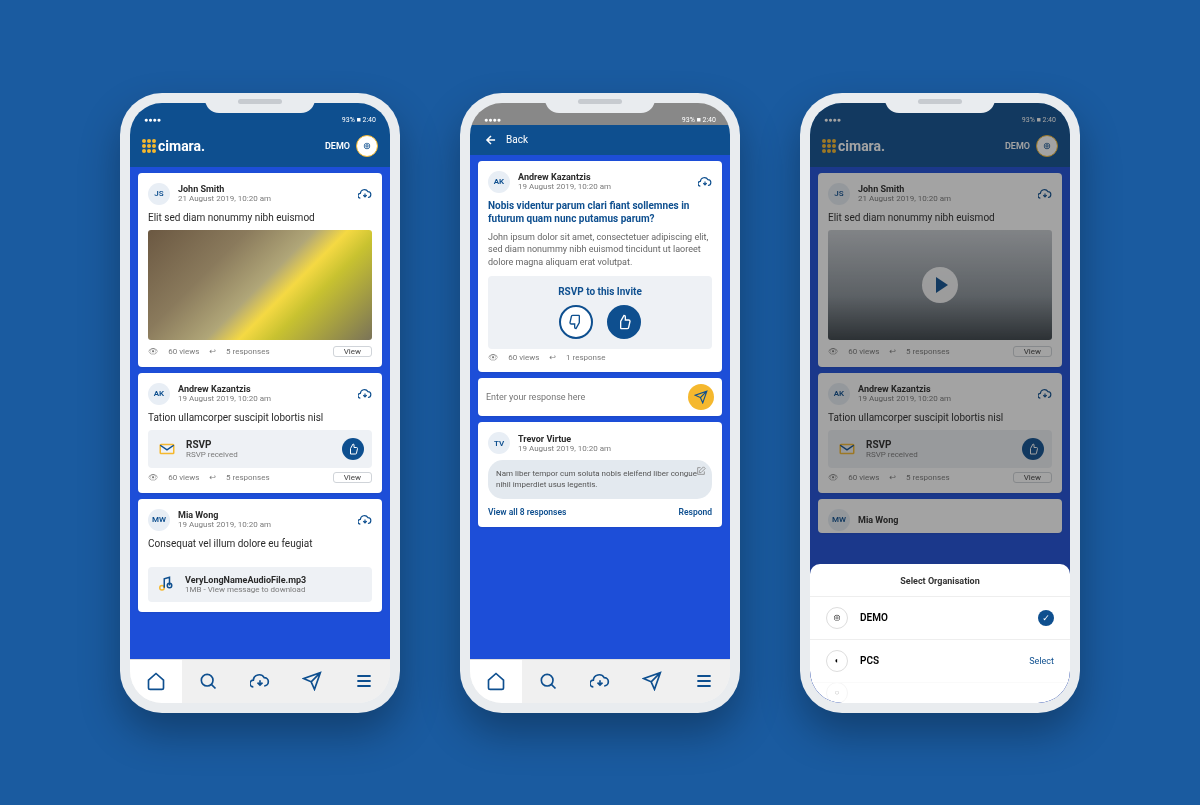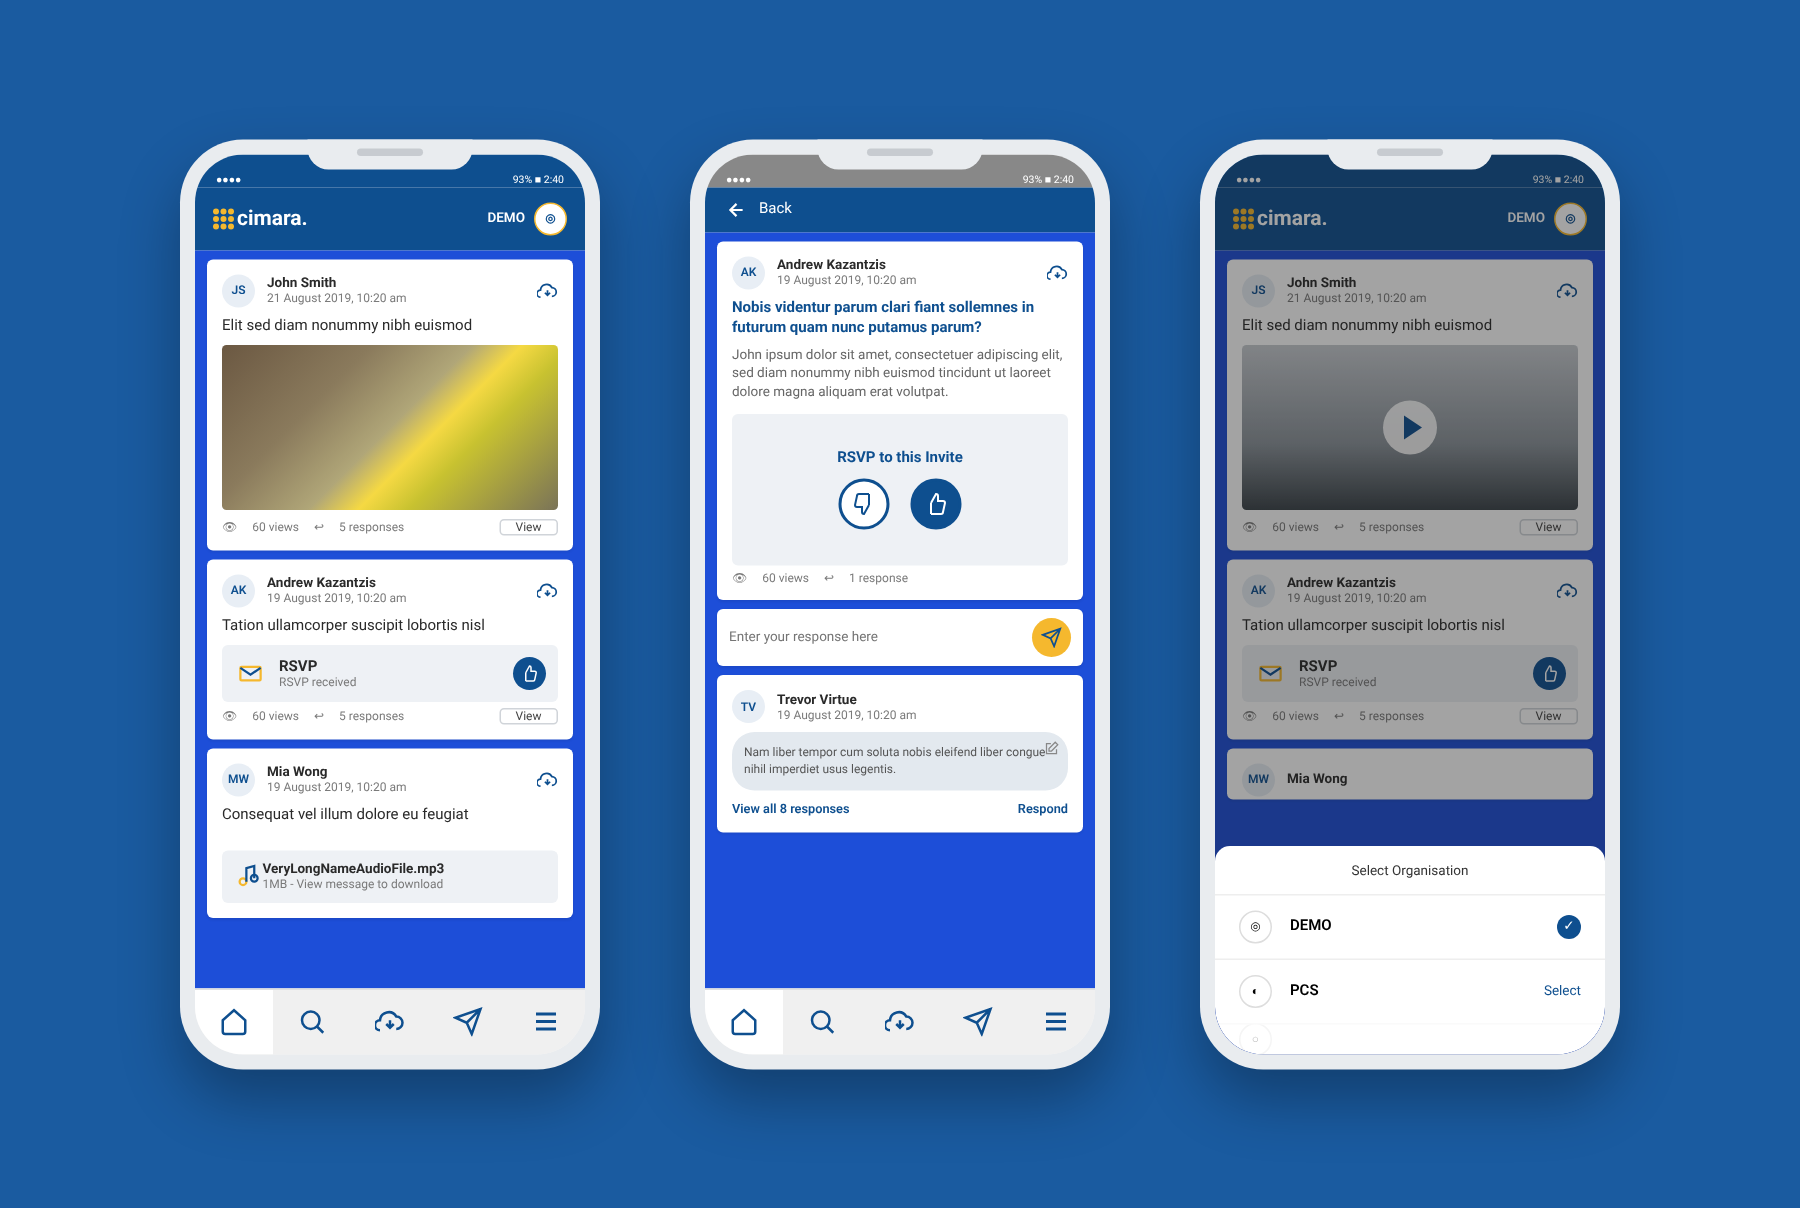--- a/index.html
+++ b/index.html
@@ -35,40 +35,40 @@
   .play-btn::after{content:"";border-left:12px solid #0e4f8f;border-top:8px solid transparent;border-bottom:8px solid transparent;margin-left:3px;}
   .stats-row{display:flex;align-items:center;gap:10px;font-size:8px;color:#7a7a7a;margin-top:4px;}
   .stats-row .spacer{flex:1;}
   .view-btn{border:1px solid #d0d4d9;border-radius:3px;padding:0 10px;font-size:8px;background:#fff;color:#444;}
   .rsvp-box{background:#eef1f5;border-radius:4px;padding:8px;display:flex;align-items:center;gap:8px;margin-top:4px;}
   .rsvp-box .icon{width:22px;height:22px;display:flex;align-items:center;justify-content:center;}
   .rsvp-box .txt{flex:1;}
   .rsvp-box .txt .t1{font-weight:700;font-size:10px;}
   .rsvp-box .txt .t2{font-size:8px;color:#7a7a7a;}
   .thumb-circle{width:22px;height:22px;border-radius:50%;background:#0e4f8f;display:flex;align-items:center;justify-content:center;color:#fff;}
-  .file-box{background:#eef1f5;border-radius:4px;padding:8px;display:flex;align-items:flex-start;gap:1px;margin-top:17px;}
+  .file-box{background:#eef1f5;border-radius:4px;padding:8px;display:flex;align-items:flex-start;gap:11px;margin-top:17px;}
   .file-box .fname{font-weight:700;font-size:9px;}
   .file-box .fmeta{font-size:8px;color:#7a7a7a;}
-  .rsvp-panel{background:#eef1f5;border-radius:4px;padding:24px;text-align:center;margin-top:8px;color:#0e4f8f;}
+  .rsvp-panel{background:#eef1f5;border-radius:4px;padding:10px;text-align:center;margin-top:8px;color:#0e4f8f;}
   .rsvp-panel .title{font-weight:700;font-size:10px;margin-bottom:8px;}
   .rsvp-icons{display:flex;justify-content:center;gap:14px;}
   .rsvp-circle{width:34px;height:34px;border-radius:50%;border:2px solid #0e4f8f;background:#fff;display:flex;align-items:center;justify-content:center;color:#0e4f8f;}
   .rsvp-circle.filled{background:#0e4f8f;color:#fff;}
   .input-row{margin:6px 8px;background:#fff;border-radius:4px;display:flex;align-items:center;padding:6px 8px;box-shadow:0 1px 2px rgba(0,0,0,.08);}
   .input-row input{flex:1;border:0;outline:0;font-size:9px;color:#888;background:transparent;}
   .send-btn{width:26px;height:26px;border-radius:50%;background:#f5b82e;display:flex;align-items:center;justify-content:center;}
   .response-quote{background:#e3e9ef;border-radius:15px;padding:8px;font-size:8px;color:#555;line-height:1.4;position:relative;margin-top:4px;}
   .edit-icon{position:absolute;right:6px;top:6px;color:#888;}
   .links-row{display:flex;justify-content:space-between;font-size:8.5px;color:#0e4f8f;font-weight:600;margin-top:8px;}
   .bottom-nav{height:44px;background:#f0f0f0;display:flex;border-top:1px solid #e0e0e0;}
   .nav-item{flex:1;display:flex;align-items:center;justify-content:center;color:#0e4f8f;}
   .nav-item.active{background:#fff;}
   .overlay{position:absolute;inset:0;background:rgba(30,30,30,.35);border-radius:32px;}
   .sheet{position:absolute;bottom:0;left:0;right:0;background:#fff;border-radius:10px 10px 32px 32px;padding-top:12px;}
-  .sheet-title{text-align:center;font-size:9px;font-weight:400;color:#333;padding-bottom:10px;}
+  .sheet-title{text-align:center;font-size:9px;font-weight:700;color:#333;padding-bottom:10px;}
   .org-row{display:flex;align-items:center;gap:12px;padding:10px 16px;border-top:1px solid #eee;font-size:10px;}
   .org-avatar{width:22px;height:22px;border-radius:50%;border:1px solid #ddd;background:#fff;display:flex;align-items:center;justify-content:center;font-size:8px;}
   .org-row .fill{flex:1;font-weight:600;}
   .check-circle{width:16px;height:16px;border-radius:50%;background:#0e4f8f;color:#fff;display:flex;align-items:center;justify-content:center;font-size:9px;}
   .select-link{color:#0e4f8f;font-size:9px;}
   .body-text{font-size:9px;color:#666;line-height:1.4;margin-top:4px;}
   svg{display:block;}
   .dim{filter:brightness(.92);}
 </style>
 </head>

